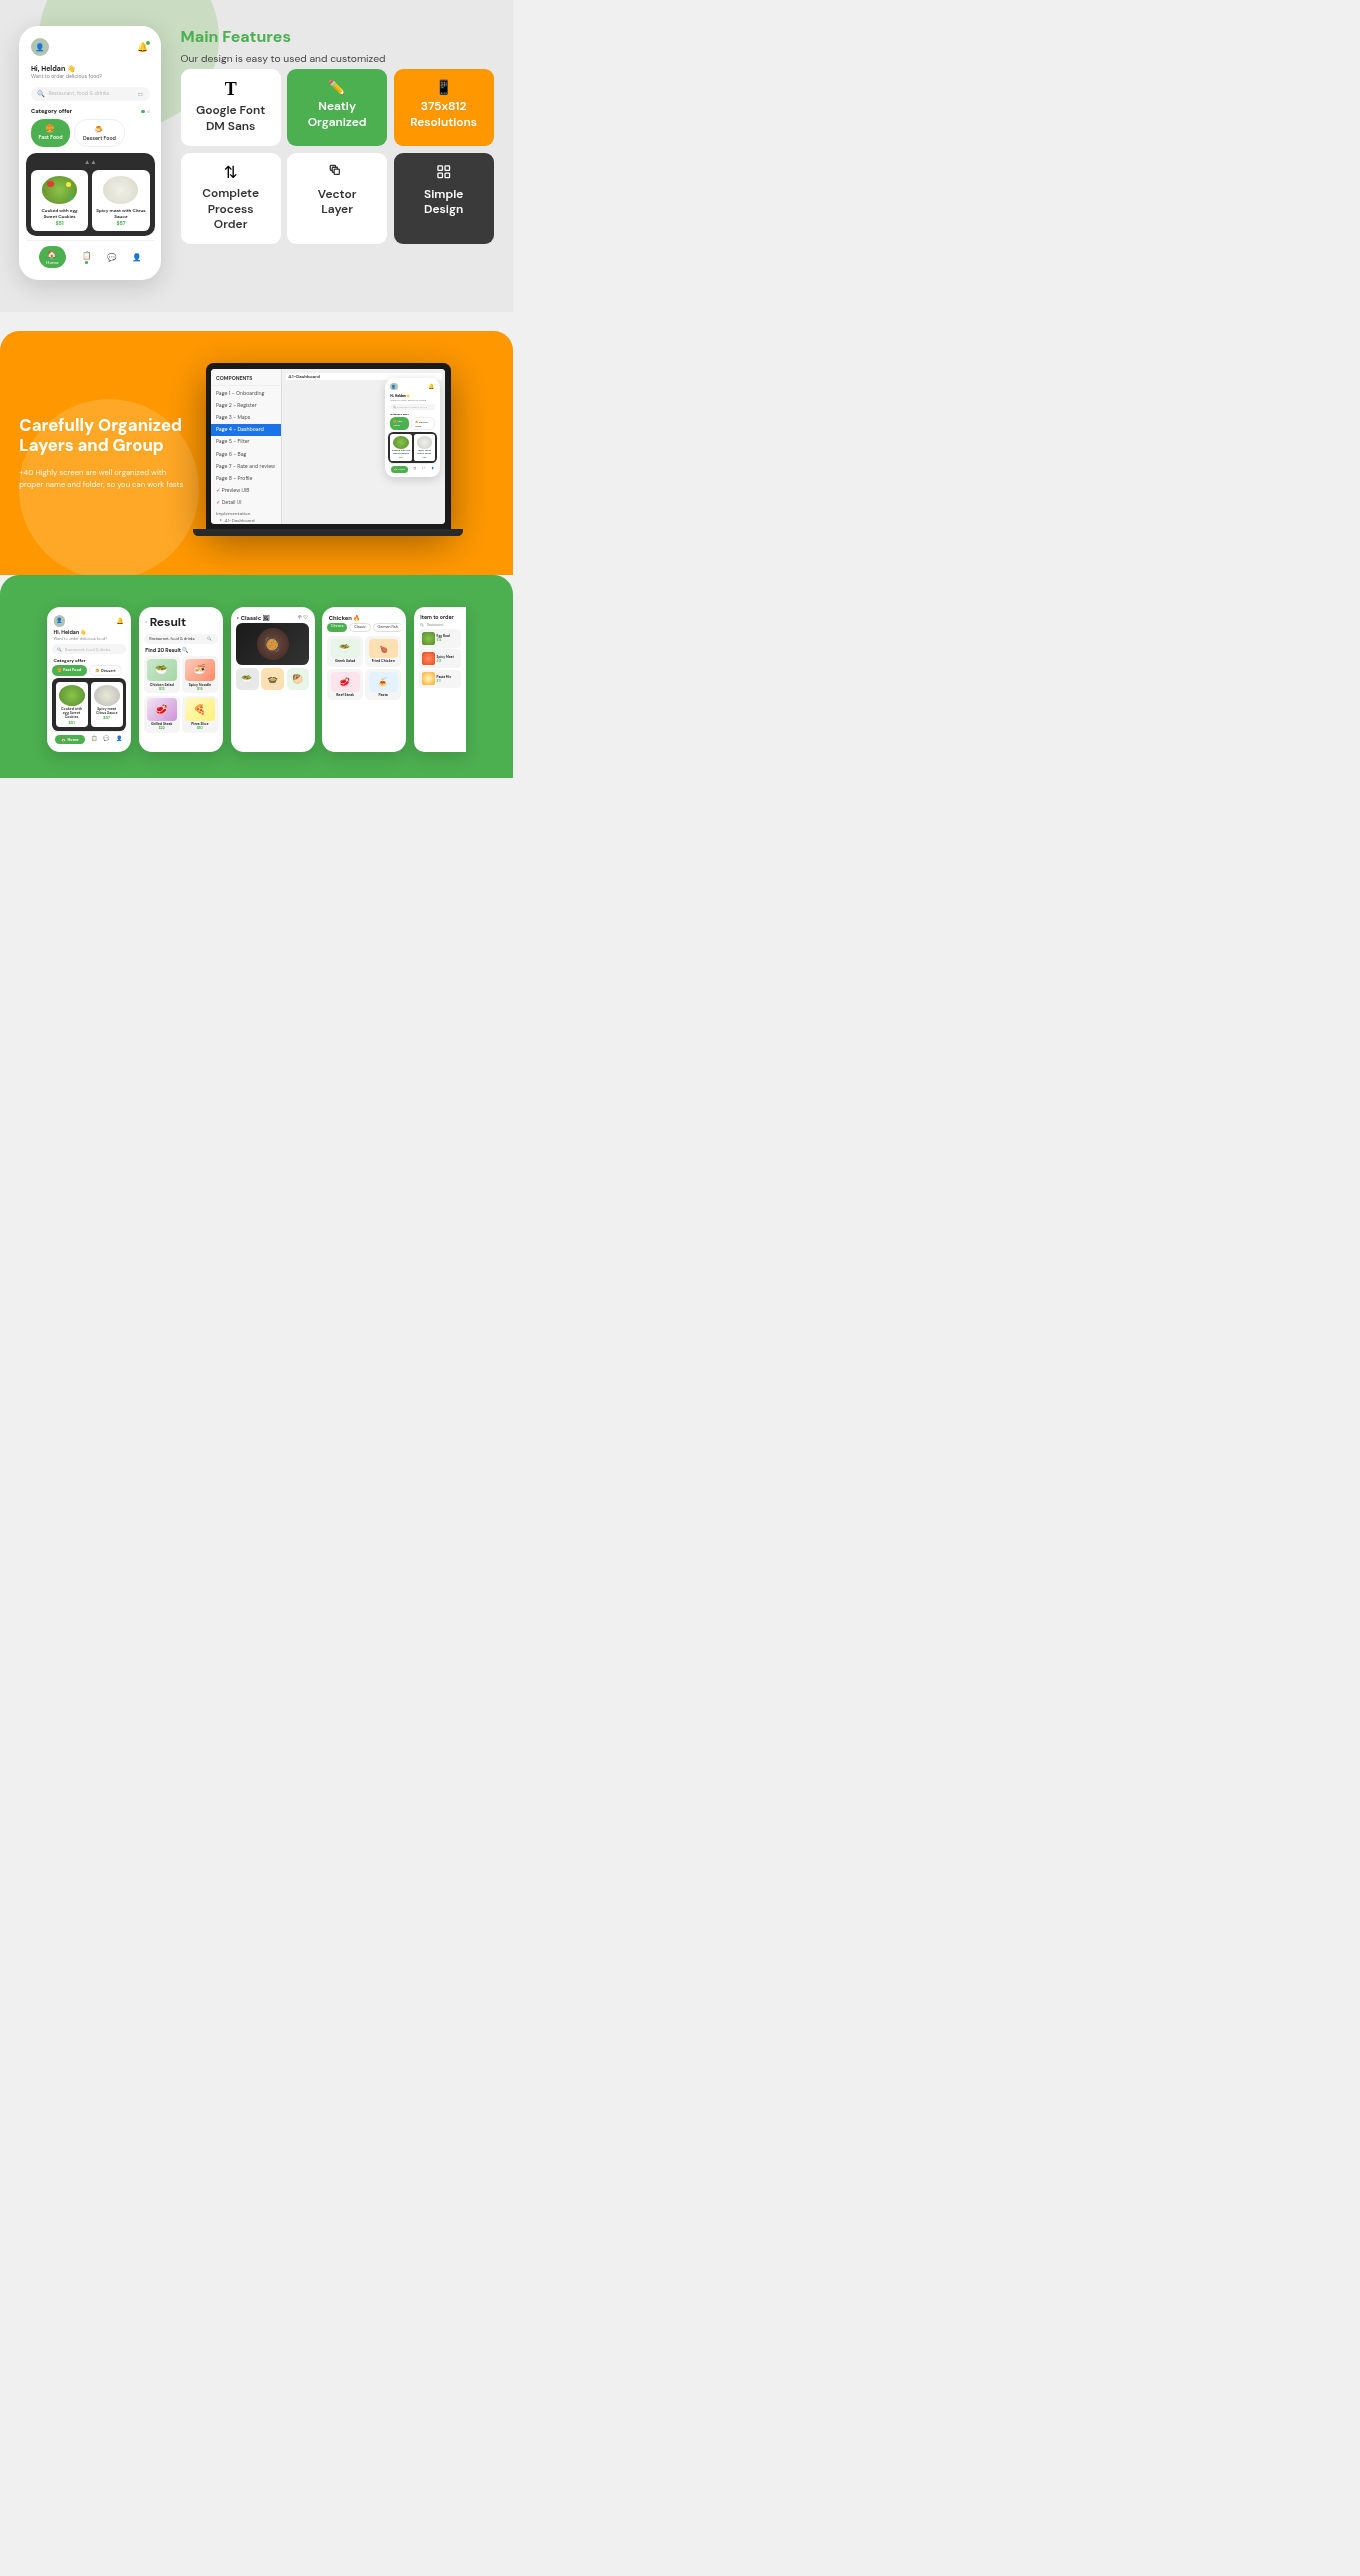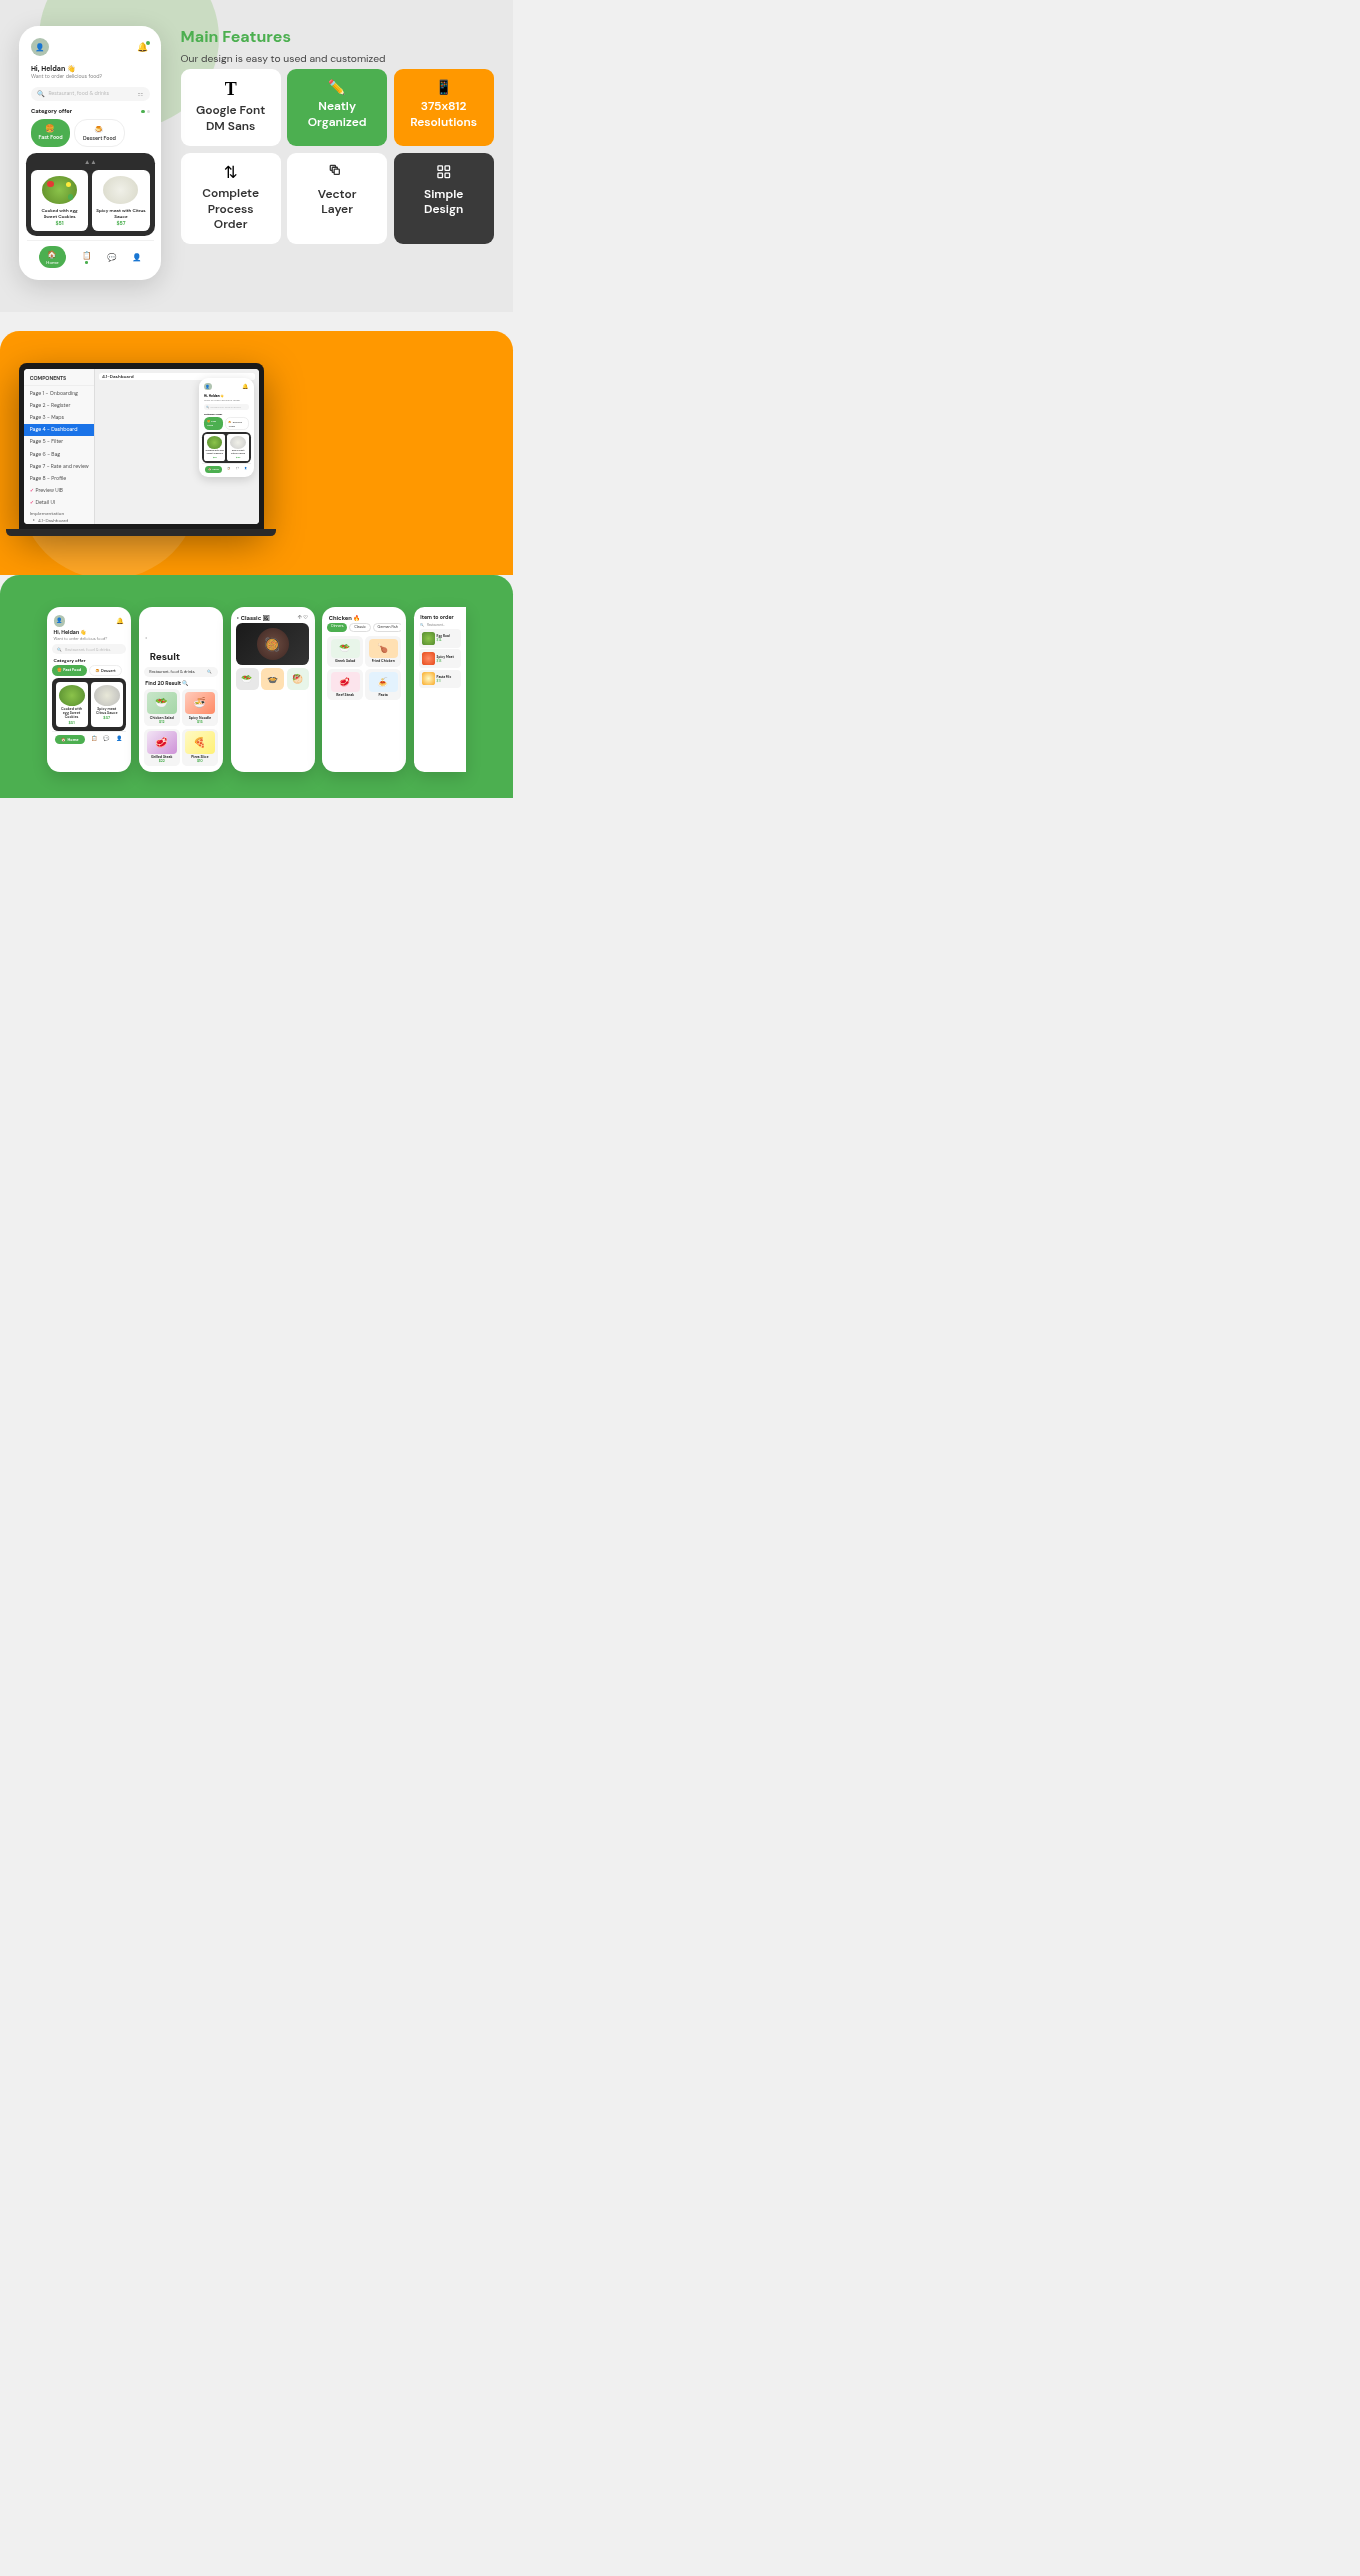--- a/index.html
+++ b/index.html
@@ -789,24 +789,23 @@
       padding: 0 1.3px;
       margin-bottom: 3.9px;
     }
 
     .sp-back-icon {
       font-size: 6.4px;
       color: #888;
     }
 
     .sp-back-title {
-      font-size: 10px;
+      font-size: 12px;
       font-weight: 700;
       color: #222;
-      margin-top: 36px;
     }
 
     .sp-result-search {
       background: #f5f5f5;
       border-radius: 6.4px;
       padding: 2.6px 5.2px;
       font-size: 3.9px;
       color: #333;
       margin-bottom: 2.6px;
       display: flex;
@@ -1133,20 +1132,24 @@
 
       </div>
     </div>
   </div>
 </div>
 
 <div class="section-orange">
   <div class="orange-circle"></div>
   <div class="orange-content">
 
+    <div class="orange-text">
+      <div class="orange-title">Carefully Organized Layers and Group</div>
+      <div class="orange-desc">+40 Highly screen are well organized with proper name and folder, so you can work fasts</div>
+    </div>
 
     <div class="laptop-wrapper">
       <div class="laptop">
         <div class="laptop-screen">
           <div class="figma-ui">
 
             <div class="figma-sidebar">
               <div class="figma-sidebar-title">COMPONENTS</div>
               <div class="figma-sidebar-item">Page 1 - Onboarding</div>
               <div class="figma-sidebar-item">Page 2 - Register</div>

